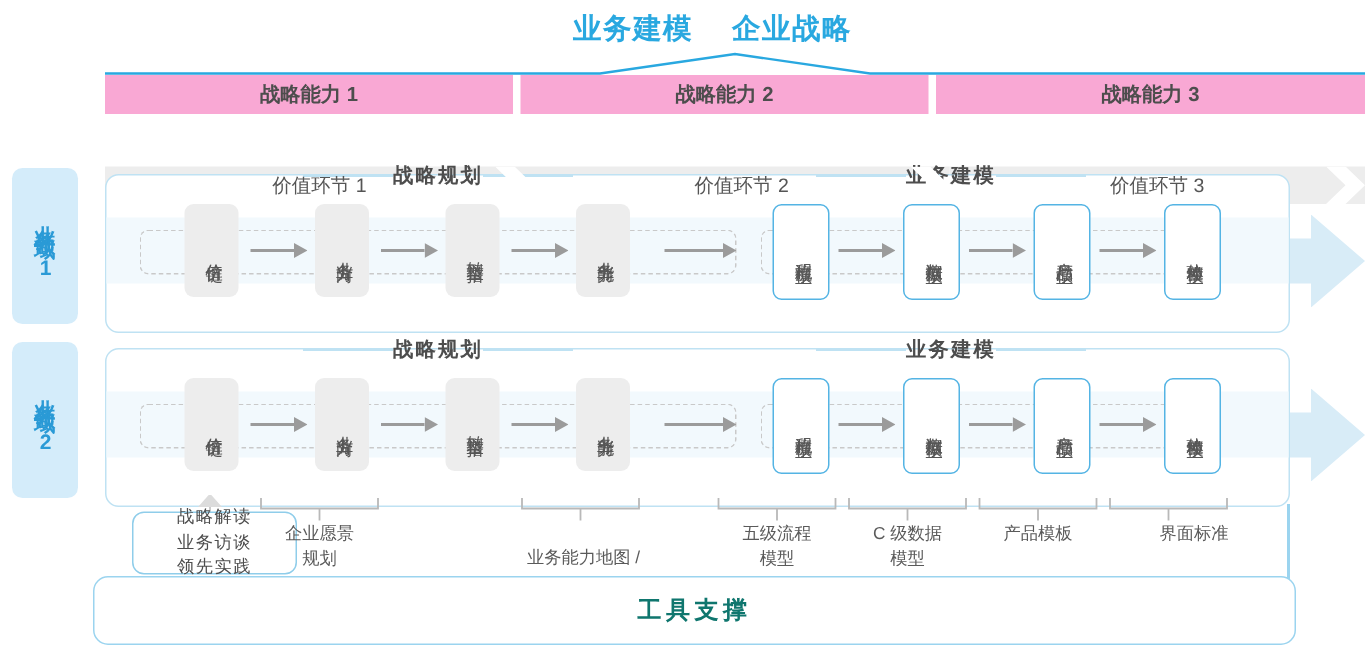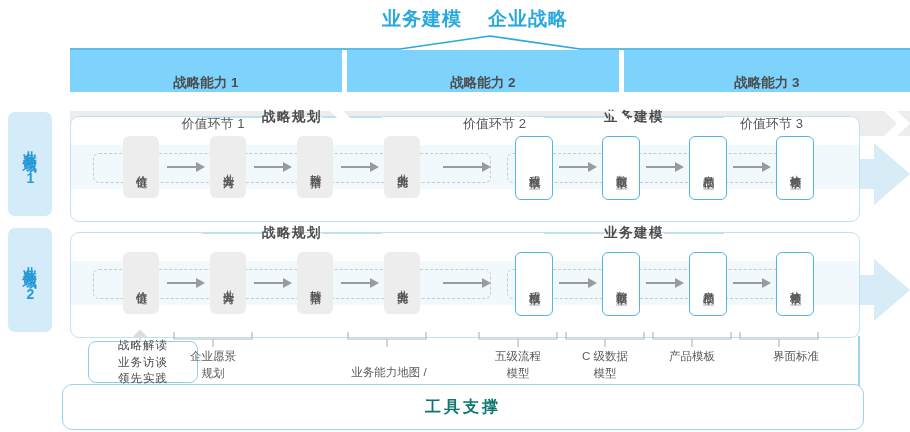--- a/index.html
+++ b/index.html
@@ -11,22 +11,22 @@
   .titles{position:absolute;left:340px;top:6px;width:270px;height:26px;
           display:flex;justify-content:center;align-items:center;gap:26px;}
   .titles .t{color:#29a8e0;font-size:19px;font-weight:bold;letter-spacing:1px;
              white-space:nowrap;}
 
   
   .apex{position:absolute;left:70px;top:34px;width:840px;height:18px;}
 
   
   .capbar{position:absolute;left:70px;top:50px;width:840px;height:26px;}
-  .capcell{position:absolute;top:0;height:42px;background:#7dd3fc;
-           display:flex;align-items:flex-end;justify-content:center;}
+  .capcell{position:absolute;top:0;height:26px;background:#f9a8d4;
+           display:flex;align-items:center;justify-content:center;}
   .capcell span{font-size:13.5px;font-weight:bold;color:#4d4d4d;white-space:nowrap;}
 
   
   .valbar{position:absolute;left:70px;top:79px;width:840px;height:25px;margin-top:32px;}
   .valcell{position:absolute;top:0;height:25px;background:#ededed;
            display:flex;align-items:center;justify-content:center;}
   .valcell span{font-size:13px;color:#555;white-space:nowrap;position:relative;z-index:3;}
   .notch{position:absolute;top:0;width:26px;height:25px;background:#ffffff;z-index:2;
          clip-path:polygon(0 0,13px 0,26px 12.5px,13px 25px,0 25px,13px 12.5px);}
 

